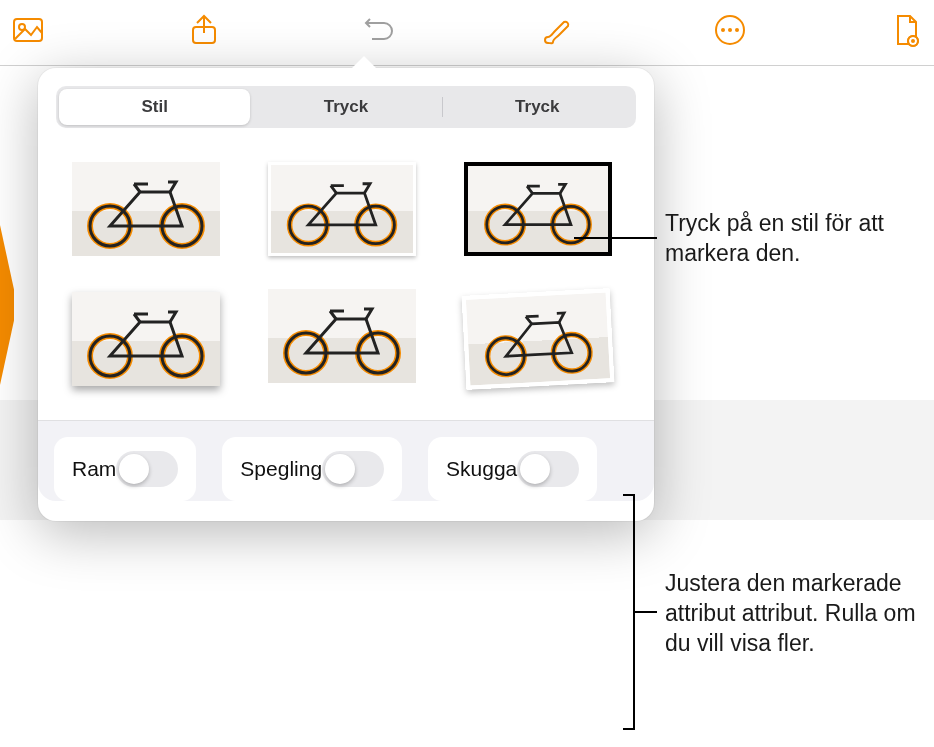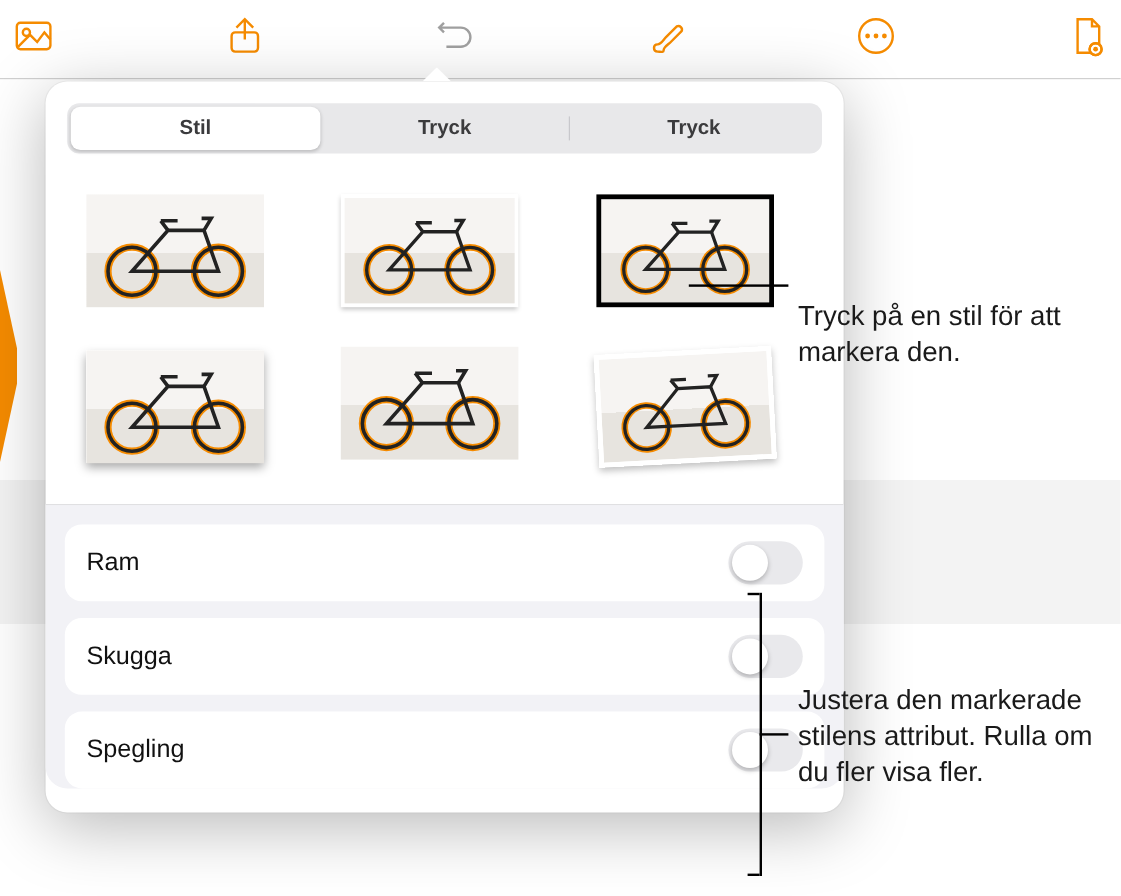--- a/index.html
+++ b/index.html
@@ -30,21 +30,21 @@
     color: #f58b00;
   }
   .toolbar .t-icon.gray { color: #a0a0a0; }
   .toolbar svg { width: 34px; height: 34px; stroke: currentColor; stroke-width: 2; fill: none; }
 
   
   .popover {
     position: absolute;
     top: 68px;
     left: 38px;
-    width: 665px;
+    width: 616px;
     background: #fff;
     border-radius: 18px;
     box-shadow: 0 12px 55px rgba(0,0,0,0.28), 0 0 0 1px rgba(0,0,0,0.04);
     padding: 0 0 20px 0;
   }
   .popover::before {
     content: "";
     position: absolute;
     top: -12px;
     left: 314px;
@@ -133,22 +133,22 @@
 
   
   .bike svg { position:absolute; inset:0; width:100%; height:100%; }
 
   
   .settings {
     background: #f2f2f6;
     margin: 0;
     padding: 16px 16px 0 16px;
     display: flex;
-    flex-direction: column;
-    gap: 14px;
+    flex-direction: row;
+    gap: 26px;
     border-top: 1px solid #e0e0e2;
     border-bottom-left-radius: 18px;
     border-bottom-right-radius: 18px;
   }
   .row {
     background: #fff;
     border-radius: 14px;
     height: 64px;
     display: flex;
     align-items: center;
@@ -365,34 +365,34 @@
         </div>
       </div>
   </div>
 
   <div class="settings">
     <div class="row">
       <span class="label">Ram</span>
       <div class="switch"></div>
     </div>
     <div class="row">
+      <span class="label">Spegling</span>
+      <div class="switch"></div>
+    </div>
+    <div class="row">
       <span class="label">Skugga</span>
       <div class="switch"></div>
     </div>
-    <div class="row">
-      <span class="label">Spegling</span>
-      <div class="switch"></div>
-    </div>
   </div>
 </div>
 
 <div class="callout-line" style="left:574px; top:237px; width:83px;"></div>
-<div class="callout" style="left:665px; top:208px; width:250px;margin-top:40px;">
+<div class="callout" style="left:665px; top:208px; width:250px;">
   <span>Tryck på en stil för att markera den.</span>
 </div>
 
 <div class="callout-bar-v" style="left:633px; top:494px; height:236px;"></div>
 <div class="callout-bar-tick" style="left:623px; top:494px;"></div>
 <div class="callout-bar-tick" style="left:623px; top:728px;"></div>
 <div class="callout-line" style="left:633px; top:611px; width:24px;"></div>
 <div class="callout" style="left:665px; top:568px; width:262px;">
-  <span>Justera den markerade stilens attribut. Rulla om du fler visa fler.</span>
+  <span>Justera den markerade attribut attribut. Rulla om du vill visa fler.</span>
 </div>
 
 </body></html>

